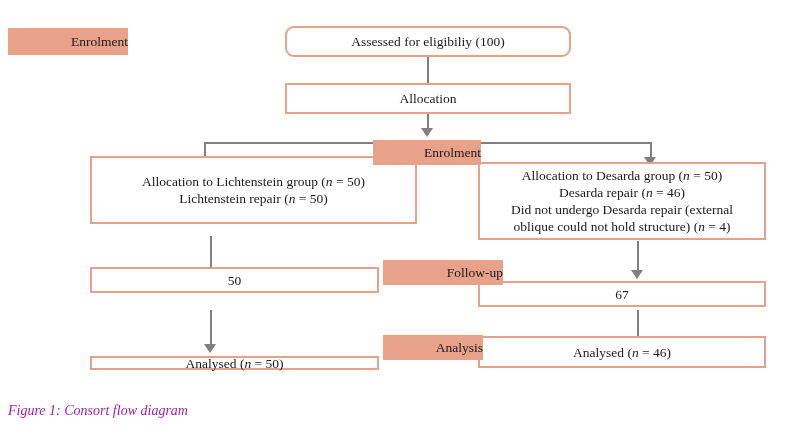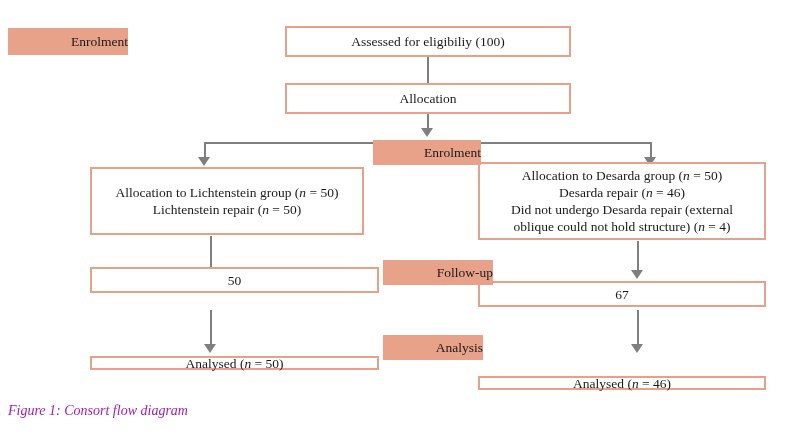--- a/index.html
+++ b/index.html
@@ -50,35 +50,35 @@
     align-items: center;
     justify-content: flex-end;
     font-size: 13.5px;
     color: #1a1a1a;
     z-index: 5;
   }
 
   
   #enrolment-label { left: 8px;   top: 28px;  width: 120px; height: 27px; }
 
-  #box-assessed    { left: 285px; top: 26px;  width: 286px; height: 31px; }
+  #box-assessed    { left: 285px; top: 26px;  width: 286px; height: 31px; border-radius: 9px; }
   #box-randomised  { left: 285px; top: 83px;  width: 286px; height: 31px; }
 
   #stage-allocation { left: 373px; top: 140px; width: 108px; height: 25px; }
-  #stage-followup   { left: 383px; top: 260px; width: 110px; height: 25px; }
+  #stage-followup   { left: 383px; top: 260px; width: 120px; height: 25px; }
   #stage-analysis   { left: 383px; top: 335px; width: 100px; height: 25px; }
 
-  #box-alloc-left  { left: 90px;  top: 167px; width: 274px; height: 68px; }
+  #box-alloc-left  { left: 90px;  top: 156px; width: 327px; height: 68px; }
   #box-alloc-right { left: 478px; top: 162px; width: 288px; height: 78px; }
 
   #box-follow-left  { left: 90px;  top: 267px; width: 289px; height: 26px; }
   #box-follow-right { left: 478px; top: 281px; width: 288px; height: 26px; }
 
   #box-analysis-left  { left: 90px;  top: 356px; width: 289px; height: 14px; }
-  #box-analysis-right { left: 478px; top: 376px; width: 288px; height: 14px; }
+  #box-analysis-right { left: 478px; top: 336px; width: 288px; height: 32px; }
   .vline {
     position: absolute;
     width: 1.5px;
     background: #7f7f7f;
     z-index: 1;
   }
   .hline {
     position: absolute;
     height: 1.5px;
     background: #7f7f7f;

